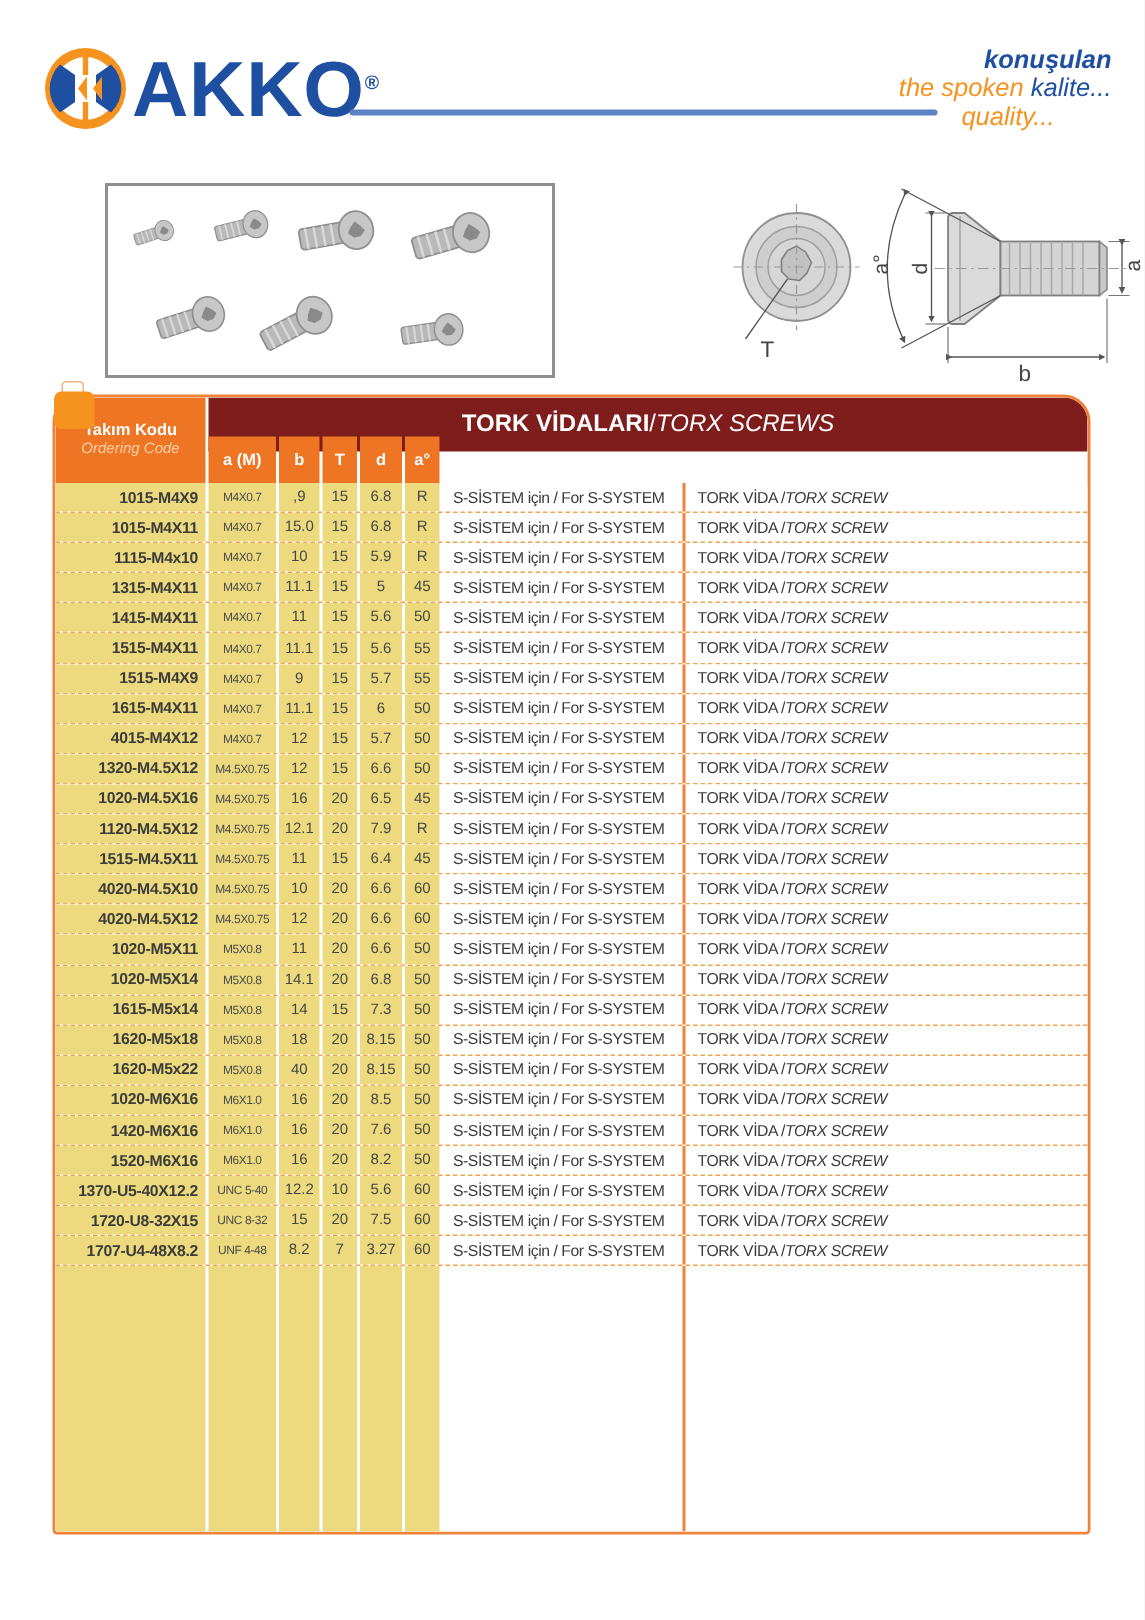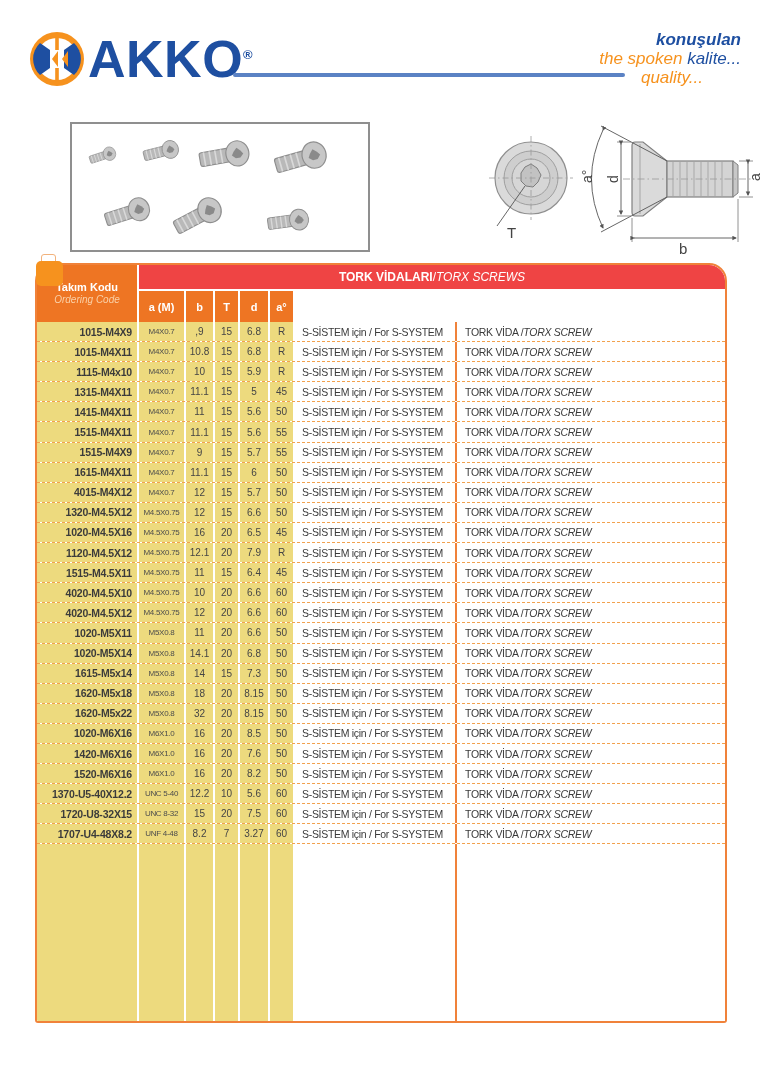--- a/index.html
+++ b/index.html
@@ -38,23 +38,23 @@
   .table-frame { position:absolute; inset:0; border:2px solid #F0823A;
                  border-radius:18px 18px 3px 3px; overflow:hidden; background:#ffffff;
                  display:flex; flex-direction:column; }
 
   .thead { position:relative; height:57px; flex:none; background:#ffffff; }
   .code-head { position:absolute; left:0; top:0; width:100px; height:57px; background:#EE7523;
                border-top-left-radius:16px; display:flex; flex-direction:column;
                align-items:center; justify-content:center; }
   .code-head .tr { color:#ffffff; font-weight:bold; font-size:11px; line-height:13px; }
   .code-head .en { color:#FAD1A8; font-style:italic; font-size:10px; line-height:12px; }
-  .title-band { position:absolute; left:102px; top:0; right:0; height:24px; background:#ef4444;
+  .title-band { position:absolute; left:102px; top:0; right:0; height:36px; background:#7f1d1d;
                 display:flex; align-items:center; justify-content:center;
-                color:#ffffff; font-size:12px; }
+                color:#ffffff; font-size:16px; }
   .title-band .tr { font-weight:bold; }
   .title-band .en { font-style:italic; }
   .sub-row { position:absolute; left:102px; top:26px; right:0; height:31px;
              display:grid; grid-template-columns:45px 27px 23px 28px 23px 1fr; gap:2px; }
   .sub-cell { background:#EE7523; color:#ffffff; font-weight:bold; font-size:11px;
               display:flex; align-items:center; justify-content:center; }
   .detail-head { background:#EE7523; display:flex; flex-direction:column; justify-content:center;
                  padding-left:8px; }
   .detail-head .tr { color:#ffffff; font-weight:bold; font-size:10px; line-height:12px; }
   .detail-head .en { color:#FAD1A8; font-style:italic; font-size:9.5px; line-height:11px; }
@@ -214,21 +214,21 @@
     <div class="cell c-detail">S-SİSTEM için / For S-SYSTEM</div>
     <div class="cell c-name">
               <span class="rg">TORK VİDA / </span>
               <span class="it">TORX SCREW</span>
             </div>
   </div>
 
   <div class="row">
     <div class="cell y c-code">1015-M4X11</div>
     <div class="cell y c-am">M4X0.7</div>
-    <div class="cell y c-num">10.8</div>
+    <div class="cell y c-num">15.0</div>
     <div class="cell y c-num">15</div>
     <div class="cell y c-num">6.8</div>
     <div class="cell y c-num">R</div>
     <div class="cell c-detail">S-SİSTEM için / For S-SYSTEM</div>
     <div class="cell c-name">
               <span class="rg">TORK VİDA / </span>
               <span class="it">TORX SCREW</span>
             </div>
   </div>
 
@@ -466,21 +466,21 @@
     <div class="cell c-detail">S-SİSTEM için / For S-SYSTEM</div>
     <div class="cell c-name">
               <span class="rg">TORK VİDA / </span>
               <span class="it">TORX SCREW</span>
             </div>
   </div>
 
   <div class="row">
     <div class="cell y c-code">1620-M5x22</div>
     <div class="cell y c-am">M5X0.8</div>
-    <div class="cell y c-num">32</div>
+    <div class="cell y c-num">40</div>
     <div class="cell y c-num">20</div>
     <div class="cell y c-num">8.15</div>
     <div class="cell y c-num">50</div>
     <div class="cell c-detail">S-SİSTEM için / For S-SYSTEM</div>
     <div class="cell c-name">
               <span class="rg">TORK VİDA / </span>
               <span class="it">TORX SCREW</span>
             </div>
   </div>
 

